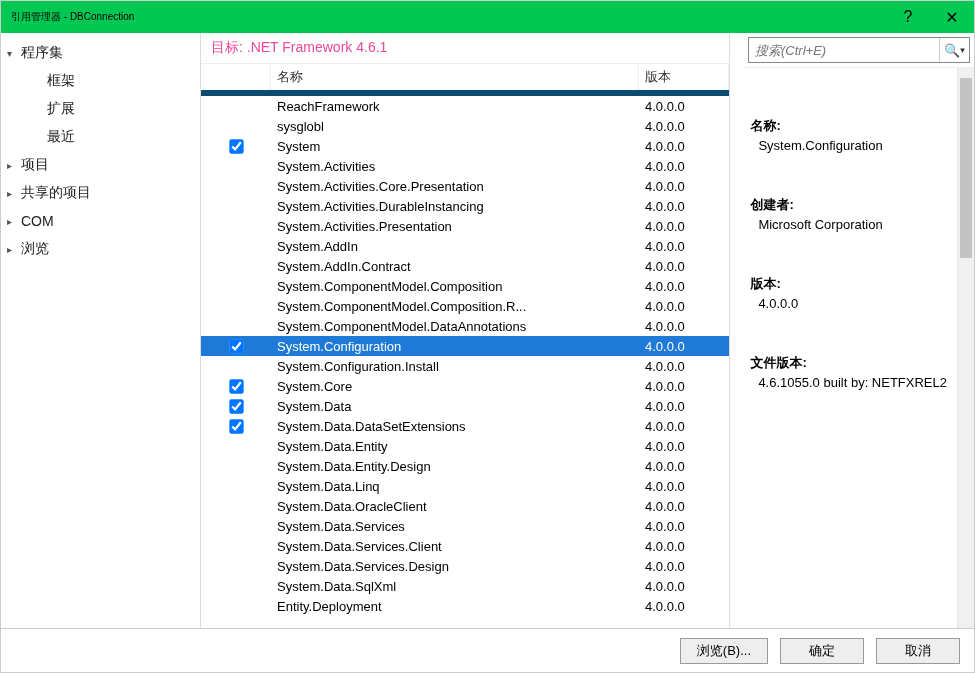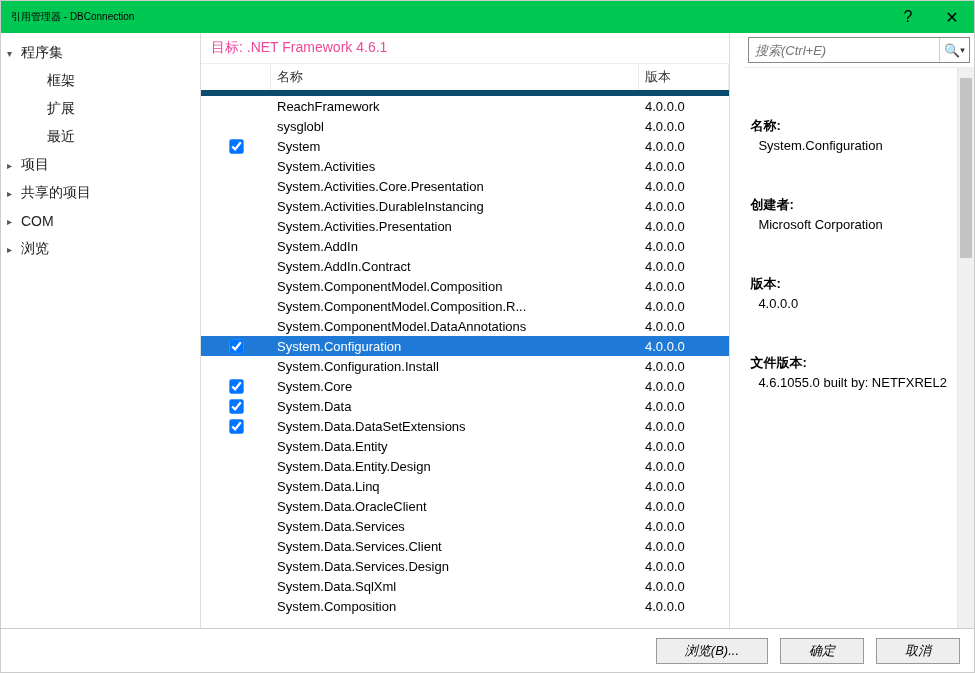--- a/index.html
+++ b/index.html
@@ -190,22 +190,21 @@
     background: #fff;
     flex-shrink: 0;
   }
   .footer button {
     min-width: 84px;
     height: 26px;
     background: #eee;
     border: 1px solid #999;
     font-size: 13px;
     font-family: inherit;
-    padding: 0 28px;
-    font-style: italic;
+    padding: 0 16px;
   }
 </style>
 </head>
 <body>
 
 <div class="titlebar">
   <div class="title">引用管理器 - DBConnection</div>
   <div class="wbtn">?</div>
   <div class="wbtn">✕</div>
 </div>
@@ -385,21 +384,21 @@
           <div class="col-name">System.Data.Services.Design</div>
           <div class="col-ver">4.0.0.0</div>
         </div>
         <div class="row">
           <div class="col-check"></div>
           <div class="col-name">System.Data.SqlXml</div>
           <div class="col-ver">4.0.0.0</div>
         </div>
         <div class="row">
           <div class="col-check"></div>
-          <div class="col-name">System.Composition</div>
+          <div class="col-name">Entity.Deployment</div>
           <div class="col-ver">4.0.0.0</div>
         </div>
       </div>
   </div>
 
   <div class="right">
     <div class="searchwrap">
       <div class="searchbox">
         <input type="text" placeholder="搜索(Ctrl+E)" style="">
         <div class="sicon">

